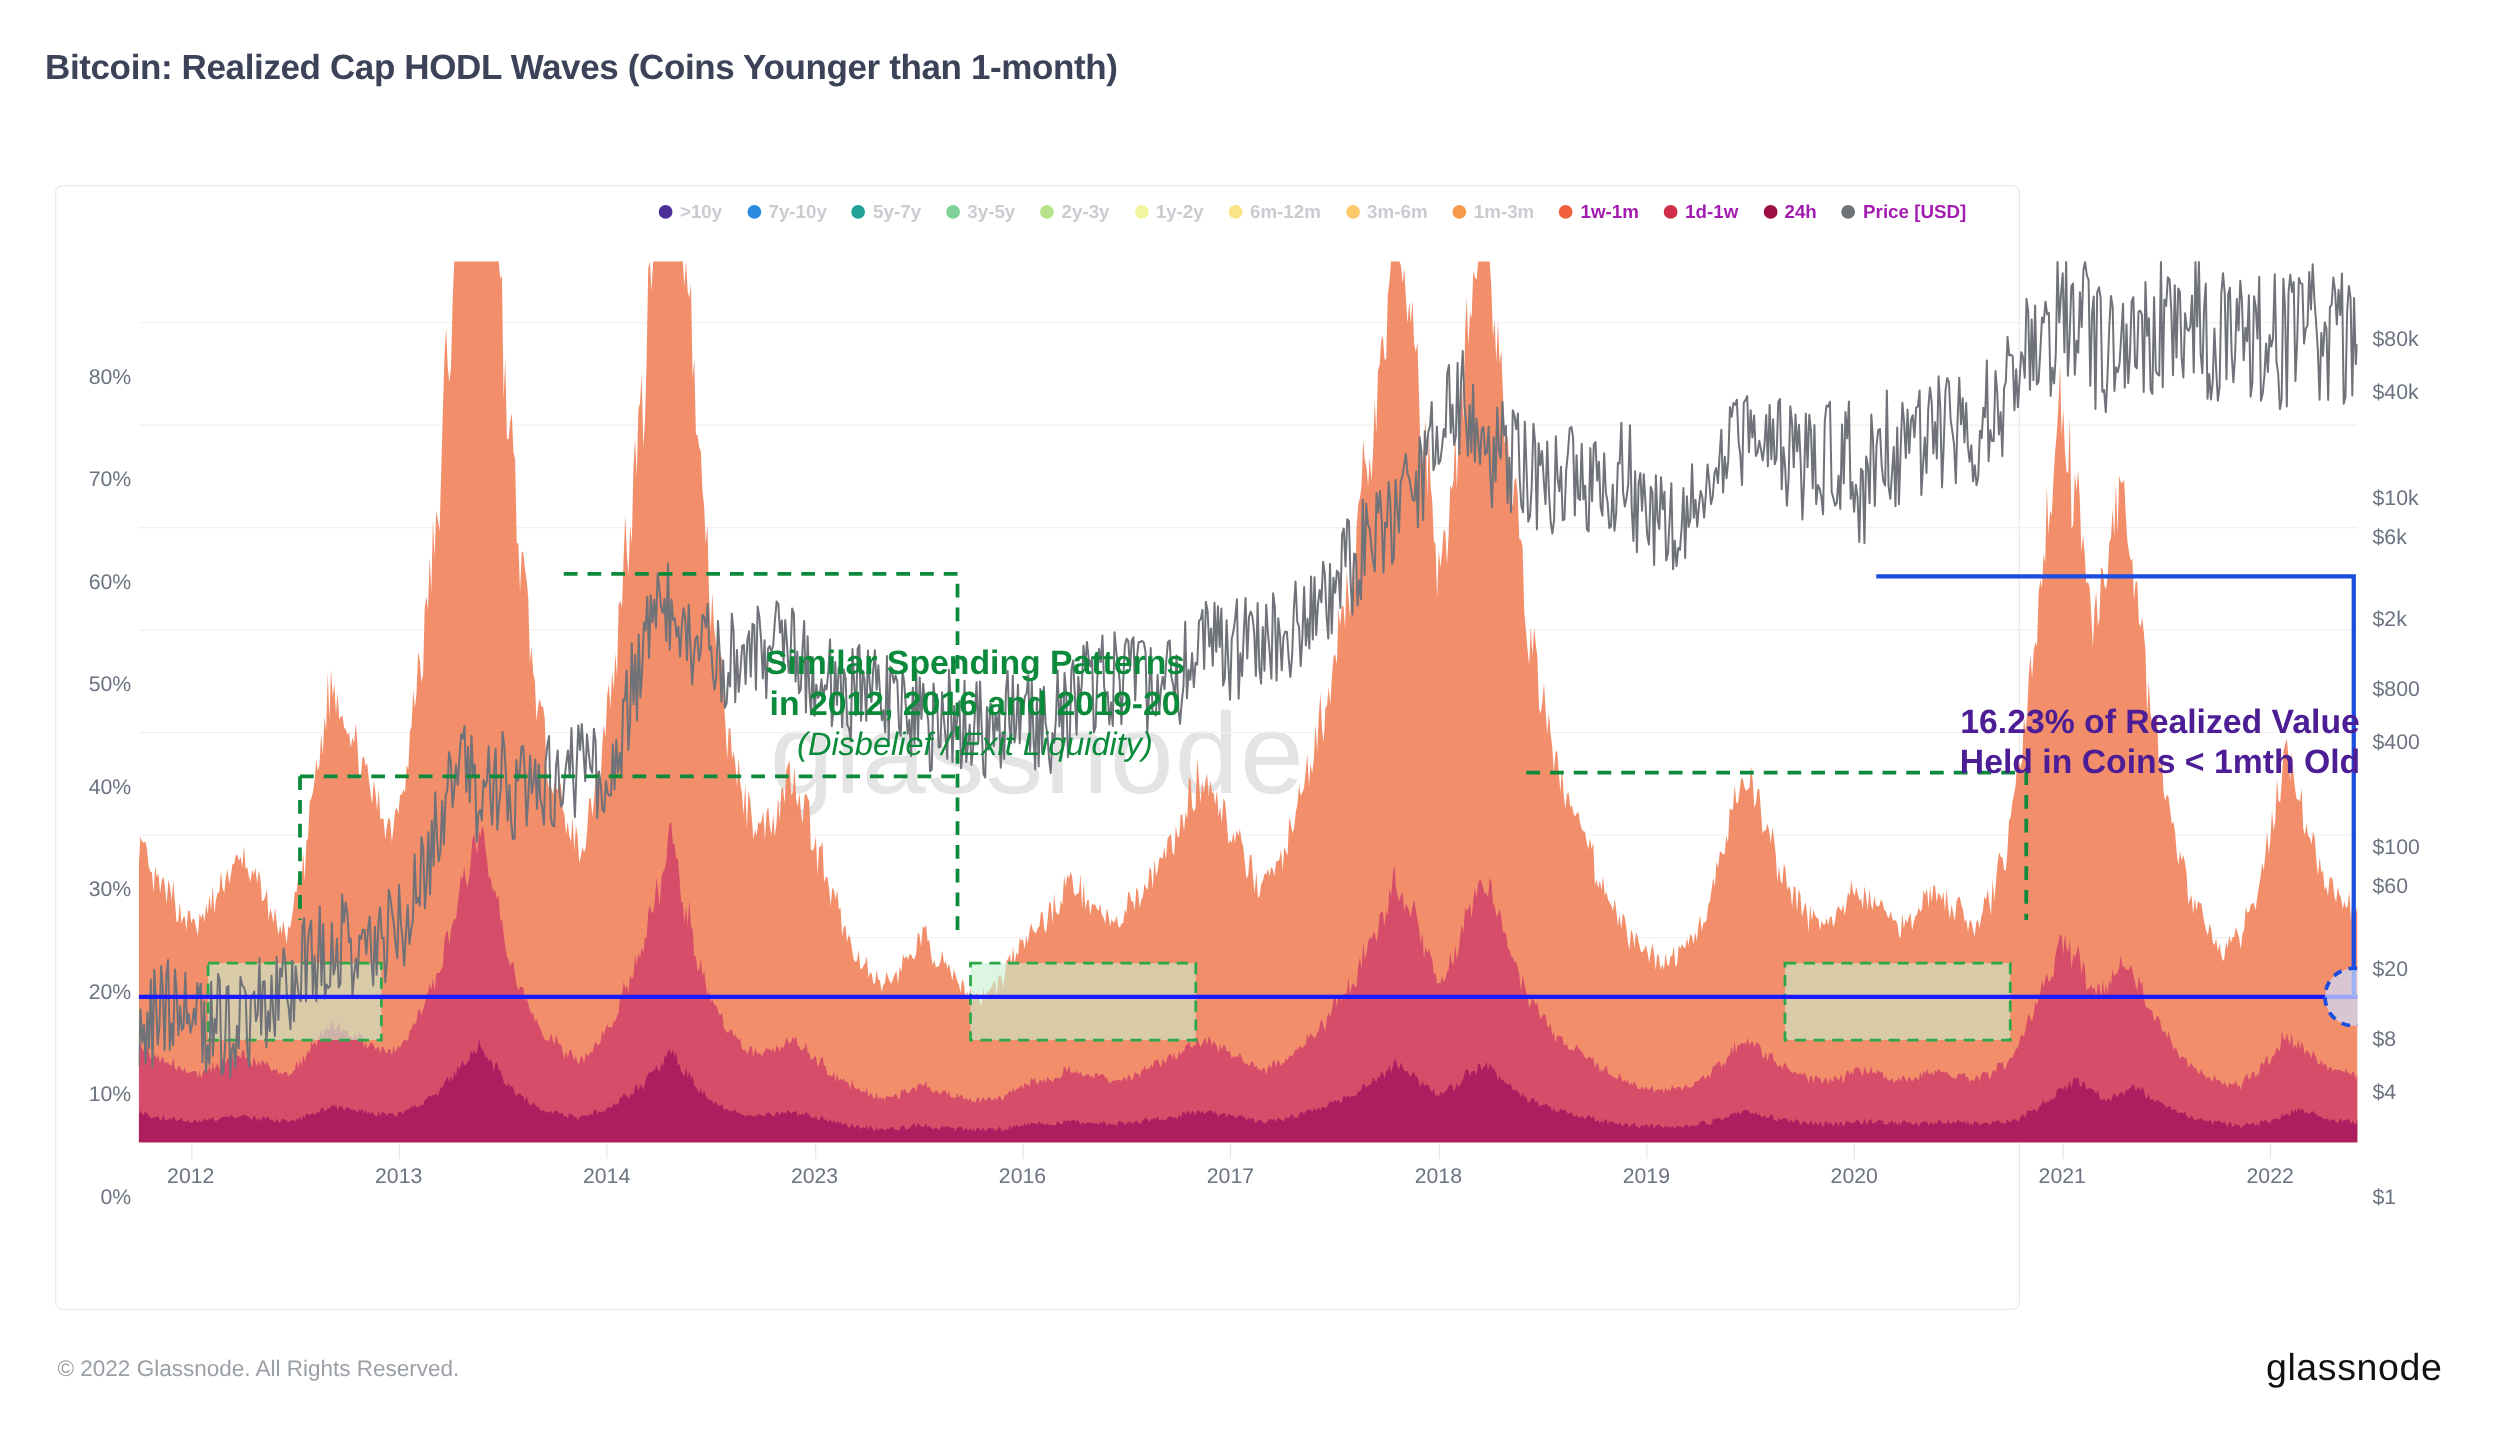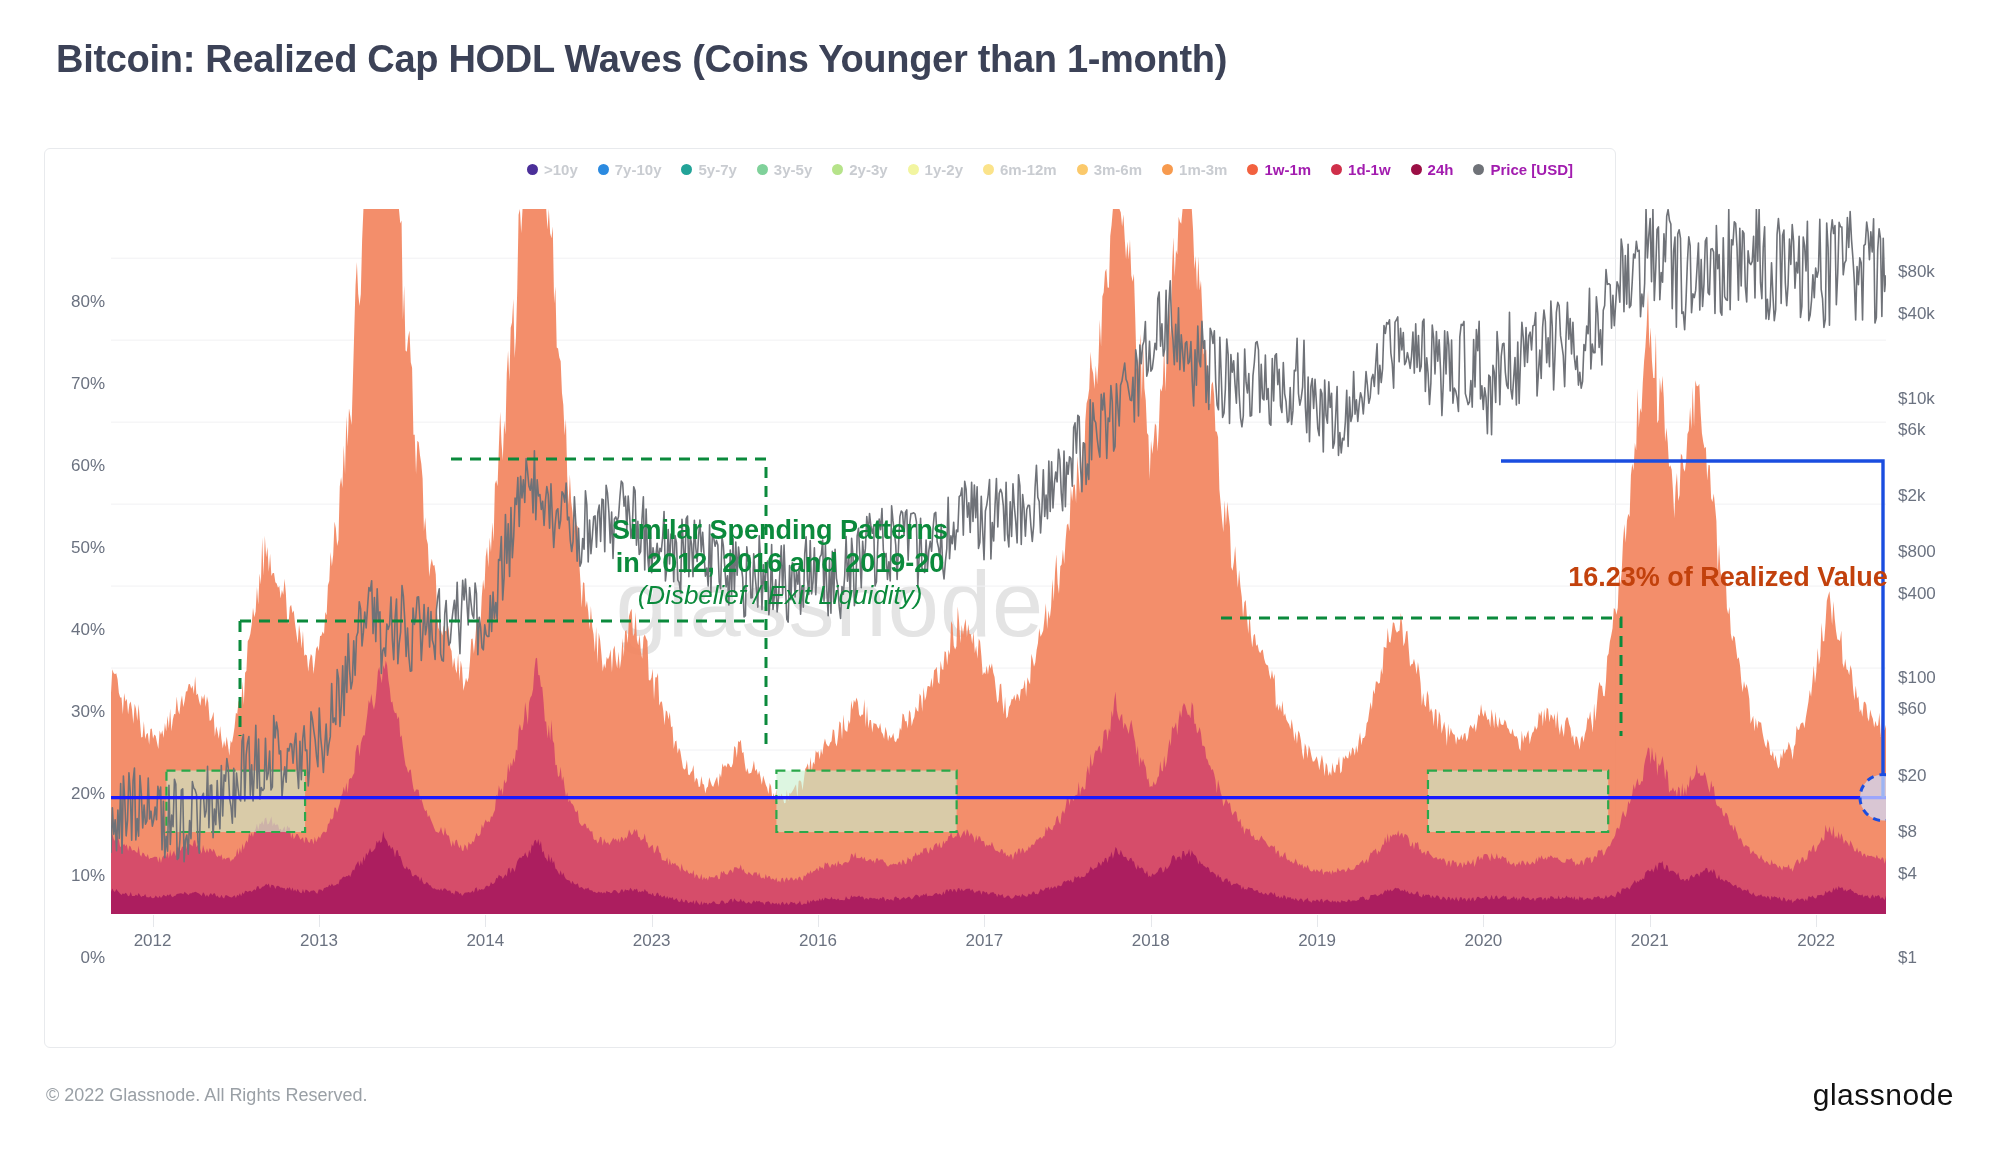--- a/index.html
+++ b/index.html
@@ -8,22 +8,22 @@
     width: 2000px; height: 1152px;
     background: #ffffff;
     font-family: "Liberation Sans", sans-serif;
     overflow: hidden;
   }
   #root { position: relative; width: 2000px; height: 1152px; background:#fff; }
 
   
   .title {
     position: absolute;
-    left: 56px; top: 38px;
-    font-size: 38px;
+    left: 36px; top: 38px;
+    font-size: 28px;
     font-weight: 700;
     color: #3c4257;
     letter-spacing: -0.3px;
     white-space: nowrap;
   }
 
   
   .card {
     position: absolute;
     left: 44px; top: 148px;
@@ -121,21 +121,21 @@
     pointer-events: none;
   }
   .anno-green .l1, .anno-green .l2 { font-size: 27px; font-weight: 700; }
   .anno-green .l3 { font-size: 26px; font-style: italic; font-weight: 500; }
 
   .anno-blue {
     position: absolute;
     left: 1448px; top: 412px;
     width: 470px;
     text-align: center;
-    color: #c2410c;
+    color: #4c1d95;
     line-height: 1.2;
     pointer-events: none;
   }
   .anno-blue .l1, .anno-blue .l2 { font-size: 27px; font-weight: 700; }
 
   
   .footer-copy {
     position: absolute;
     left: 46px; top: 1085px;
     font-size: 18px;
@@ -297,20 +297,21 @@
     </div>
 
     <div class="anno-green">
       <div class="l1">Similar Spending Patterns</div>
       <div class="l2">in 2012, 2016 and 2019-20</div>
       <div class="l3">(Disbelief / Exit Liquidity)</div>
     </div>
 
     <div class="anno-blue">
       <div class="l1">16.23% of Realized Value</div>
+      <div class="l2">Held in Coins &lt; 1mth Old</div>
     </div>
 
   </div>
 
   <div class="footer-copy">© 2022 Glassnode. All Rights Reserved.</div>
   <div class="footer-logo">glassnode</div>
 
 </div>
 
 </body></html>

